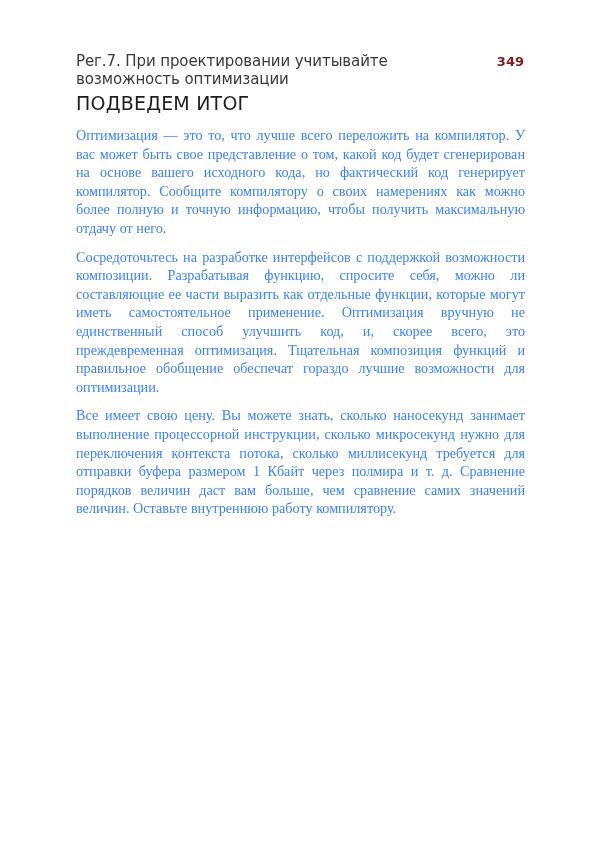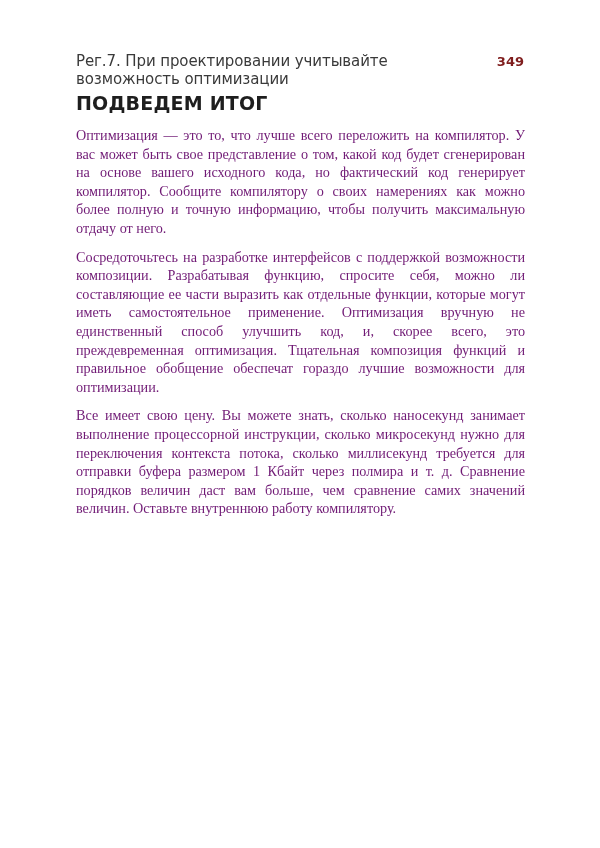--- a/index.html
+++ b/index.html
@@ -36,33 +36,33 @@
       color: #7f1d1d;
       margin-left: 22px;
     }
     .section-title {
       position: absolute;
       top: 92px;
       left: 76px;
       margin: 0;
       font-family: "DejaVu Sans", sans-serif;
       font-size: 19px;
-      font-weight: bold;
+      font-weight: normal;
       color: #1e1e1e;
       letter-spacing: 0.2px;
     }
     .body-text {
       position: absolute;
       top: 126px;
       left: 76px;
       width: 449px;
       font-family: "Liberation Serif", serif;
       font-size: 14.2px;
       line-height: 18.6px;
-      color: #701a75;
+      color: #3b82f6;
     }
     .body-text p {
       margin: 0 0 10px 0;
       text-align: justify;
       text-align-last: left;
     }
   </style>
 </head>
 <body>
 

